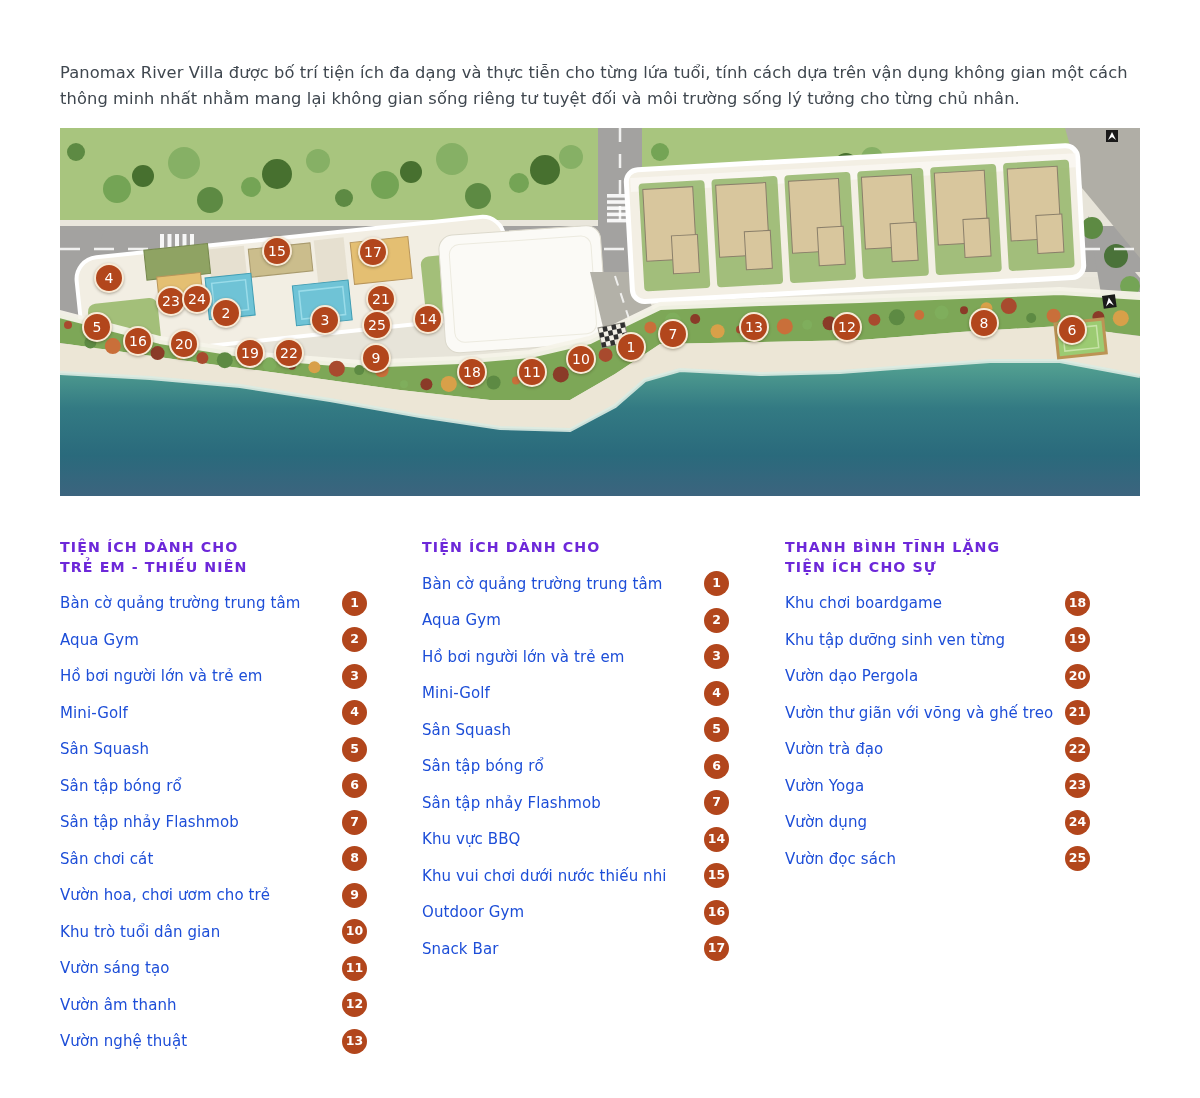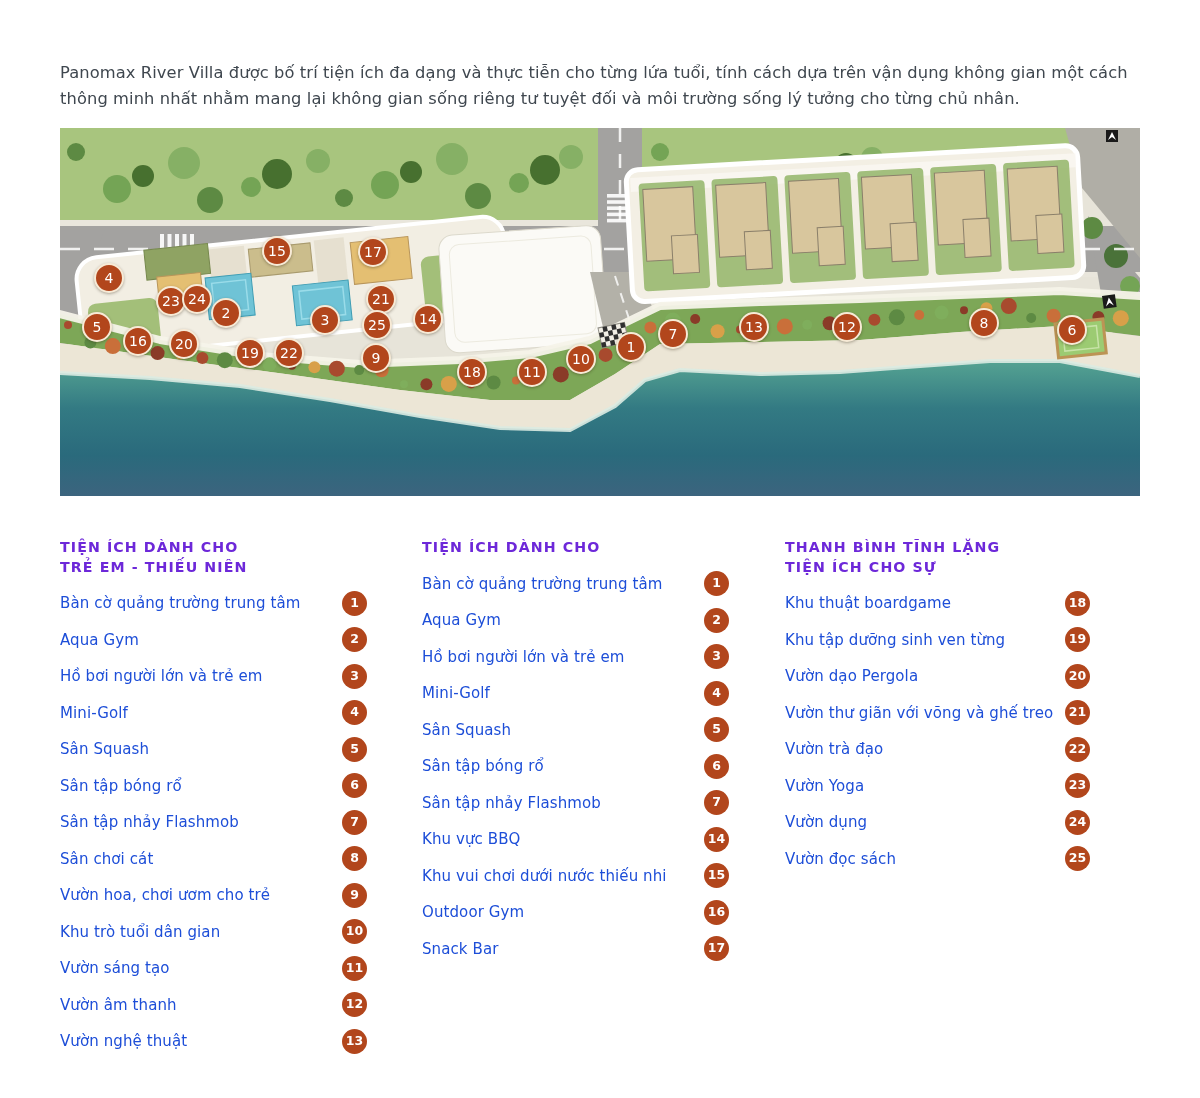--- a/index.html
+++ b/index.html
@@ -414,21 +414,21 @@
       </div>
     </div>
 </div>
 <div class="legend-col c3">
   <div class="col-title">
     <div>THANH BÌNH TĨNH LẶNG</div>
     <div>TIỆN ÍCH CHO SỰ</div>
   </div>
   <div class="rows">
       <div class="legend-item">
-        <span class="lbl">Khu thuật boardgame</span>
+        <span class="lbl">Khu chơi boardgame</span>
         <span class="badge" style="background: rgb(178, 70, 28);">18</span>
       </div>
       <div class="legend-item">
         <span class="lbl">Khu tập dưỡng sinh ven từng</span>
         <span class="badge" style="background: rgb(178, 70, 28);">19</span>
       </div>
       <div class="legend-item">
         <span class="lbl">Vườn dạo Pergola</span>
         <span class="badge" style="background: rgb(178, 70, 28);">20</span>
       </div>

